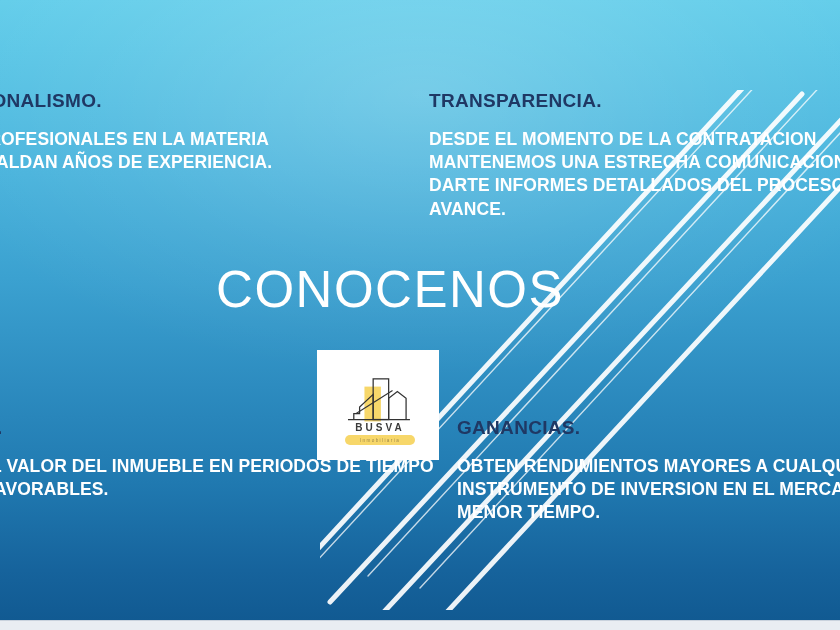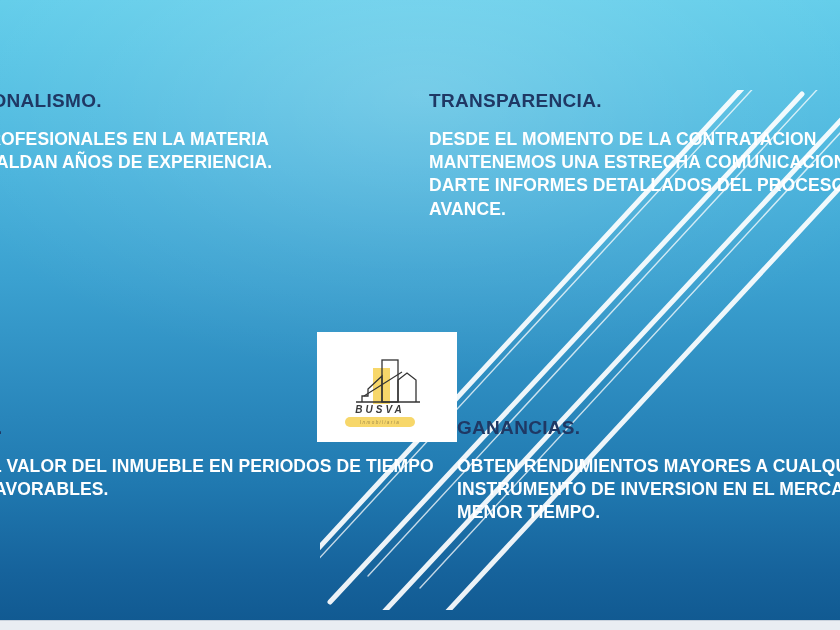--- a/index.html
+++ b/index.html
@@ -125,26 +125,25 @@
     font-size: 51px;
     font-weight: 400;
     letter-spacing: 1.5px;
     line-height: 1;
   }
 
   
   #logo-card {
     position: absolute;
     left: 317px;
-    top: 332px;
-    width: 140px;
+    top: 350px;
+    width: 122px;
     height: 110px;
     background: #ffffff;
     box-shadow: 0 0 0 0 rgba(0,0,0,0);
-    font-style: italic;
   }
   #logo-card svg { display: block; width: 100%; height: 100%; }
   #logo-wordmark {
     position: absolute;
     left: 0;
     top: 72px;
     width: 126px;
     text-align: center;
     font-size: 10px;
     font-weight: 700;
@@ -216,20 +215,21 @@
     <div class="block" id="block-transparencia">
       <div class="heading">TRANSPARENCIA.</div>
       <div class="body-text">
         <div>DESDE EL MOMENTO DE LA CONTRATACION</div>
         <div>MANTENEMOS UNA ESTRECHA COMUNICACION PARA</div>
         <div>DARTE INFORMES DETALLADOS DEL PROCESO Y SU</div>
         <div>AVANCE.</div>
       </div>
     </div>
 
+    <div id="slide-title">CONOCENOS</div>
 
     <div id="logo-card">
       <svg viewBox="0 0 126 110" aria-hidden="true">
 
         <rect x="49" y="36" width="17" height="36" fill="#f7d76a"></rect>
 
         <path d="M38 70 L38 64 L44 64 L44 57 L58 44 L58 70" fill="none" stroke="#333333" stroke-width="1.3"></path>
 
         <rect x="58" y="28" width="16" height="42" fill="none" stroke="#333333" stroke-width="1.3"></rect>
 

